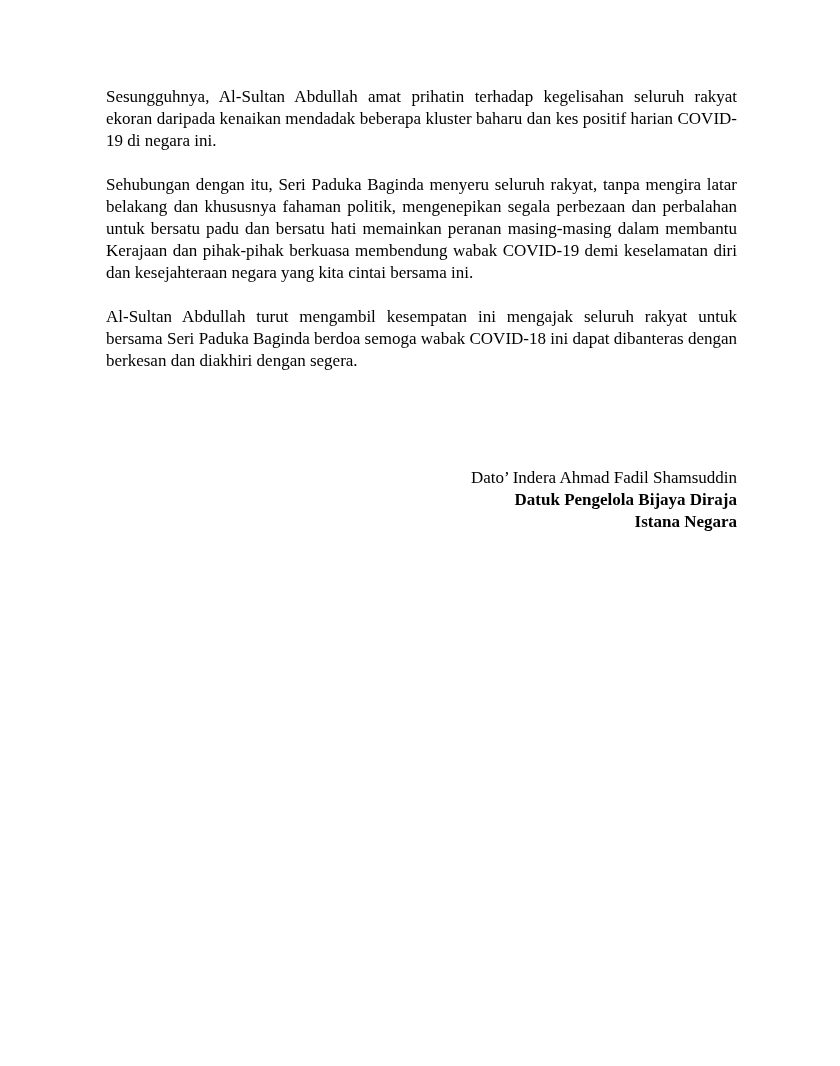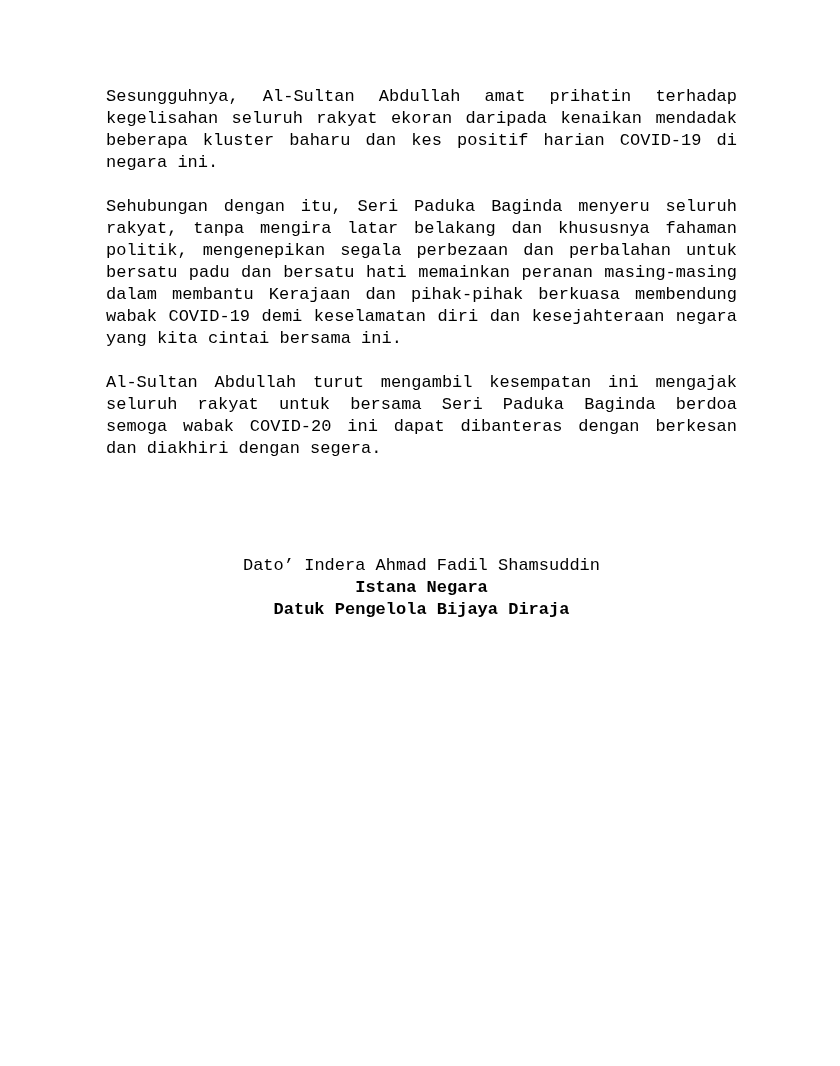--- a/index.html
+++ b/index.html
@@ -6,21 +6,21 @@
   html, body {
     margin: 0;
     padding: 0;
     background: #ffffff;
   }
   .page {
     position: relative;
     width: 840px;
     height: 1066px;
     background: #ffffff;
-    font-family: Liberation Mono, monospace;
+    font-family: Liberation Serif, serif;
     color: #000000;
     overflow: hidden;
   }
   .content {
     position: absolute;
     left: 106px;
     top: 86px;
     width: 631px;
   }
   .body-para {
@@ -28,43 +28,43 @@
     font-size: 17px;
     line-height: 22px;
     text-align: justify;
     color: #000000;
     letter-spacing: 0;
   }
   .signature-block {
     margin-top: 95px;
     font-size: 17px;
     line-height: 22px;
-    text-align: center;
+    text-align: right;
     color: #000000;
   }
   .sig-line {
     margin: 0;
   }
   .sig-bold {
     font-weight: bold;
   }
 </style>
 </head>
 <body>
 
 <div class="page">
   <div class="content">
 
     <p class="body-para">Sesungguhnya, Al-Sultan Abdullah amat prihatin terhadap kegelisahan seluruh rakyat ekoran daripada kenaikan mendadak beberapa kluster baharu dan kes positif harian COVID-19 di negara ini.</p>
 
 
     <p class="body-para">Sehubungan dengan itu, Seri Paduka Baginda menyeru seluruh rakyat, tanpa mengira latar belakang dan khususnya fahaman politik, mengenepikan segala perbezaan dan perbalahan untuk bersatu padu dan bersatu hati memainkan peranan masing-masing dalam membantu Kerajaan dan pihak-pihak berkuasa membendung wabak COVID-19 demi keselamatan diri dan kesejahteraan negara yang kita cintai bersama ini.</p>
 
-    <p class="body-para">Al-Sultan Abdullah turut mengambil kesempatan ini mengajak seluruh rakyat untuk bersama Seri Paduka Baginda berdoa semoga wabak COVID-20 ini dapat dibanteras dengan berkesan dan diakhiri dengan segera.</p>
+    <p class="body-para">Al-Sultan Abdullah turut mengambil kesempatan ini mengajak seluruh rakyat untuk bersama Seri Paduka Baginda berdoa semoga wabak COVID-18 ini dapat dibanteras dengan berkesan dan diakhiri dengan segera.</p>
 
     <div class="signature-block">
       <p class="sig-line">Dato’ Indera Ahmad Fadil Shamsuddin</p>
+      <p class="sig-line sig-bold">Datuk Pengelola Bijaya Diraja</p>
       <p class="sig-line sig-bold">Istana Negara</p>
-      <p class="sig-line sig-bold">Datuk Pengelola Bijaya Diraja</p>
     </div>
 
   </div>
 </div>
 
 </body></html>

